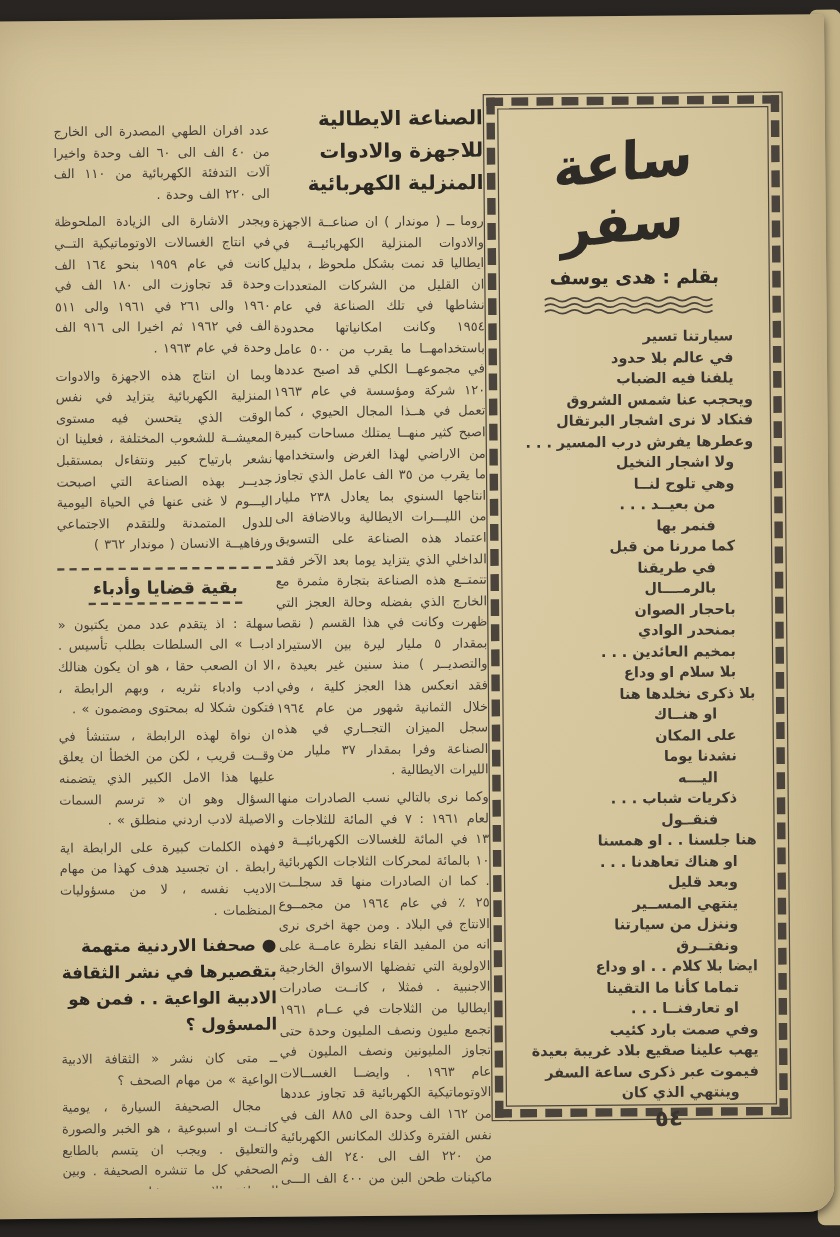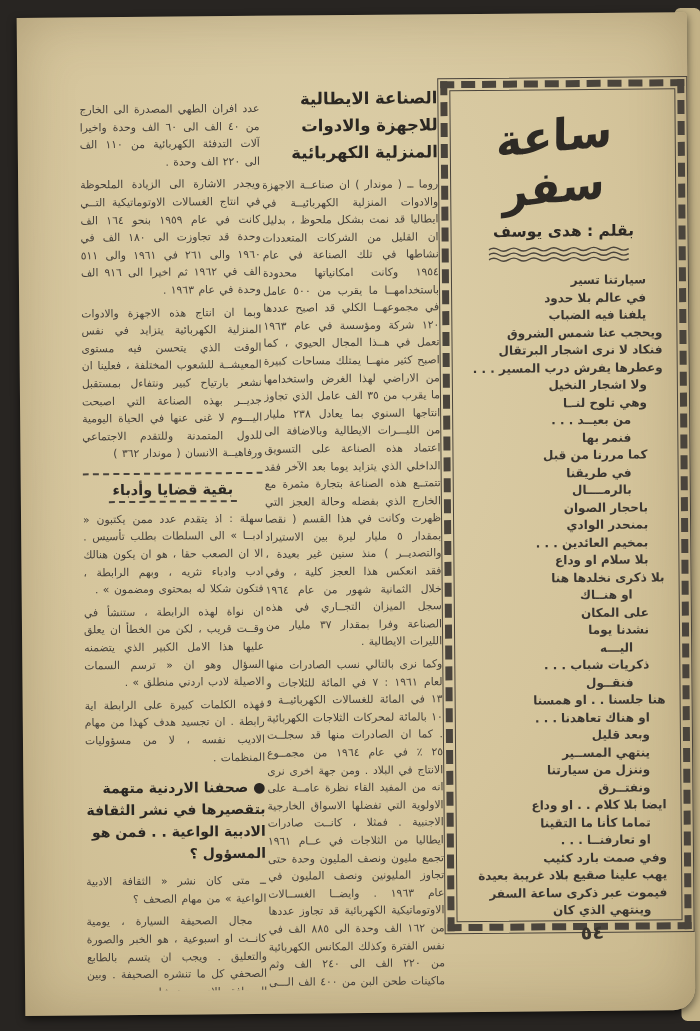--- a/index.html
+++ b/index.html
@@ -1,21 +1,21 @@
 <!DOCTYPE html>
 <html lang="ar"><head>
 <meta charset="utf-8">
 <style>
   html,body{margin:0;padding:0;}
   body{
     width:700px;height:1031px;overflow:hidden;position:relative;
     background:#282522;
     font-family:"DejaVu Sans",sans-serif;
   }
-  .scan{position:absolute;inset:0;margin-left:35px;}
+  .scan{position:absolute;inset:0;}
   .page-under{
     position:absolute;top:8px;right:-4px;bottom:10px;width:26px;
     background:#c3b287;transform:rotate(-0.4deg);border-radius:6px;
   }
   .paper{
     position:absolute;top:15px;left:-14px;right:9px;bottom:18px;
     background:radial-gradient(ellipse at 45% 32%, #ddd0aa 0%, #d5c59c 55%, #c8b78c 100%);
     box-shadow:inset 0 0 55px rgba(92,72,40,.28), 0 3px 8px rgba(0,0,0,.6);
     transform:rotate(-0.5deg);
     border-bottom-right-radius:22px;border-top-right-radius:4px;

